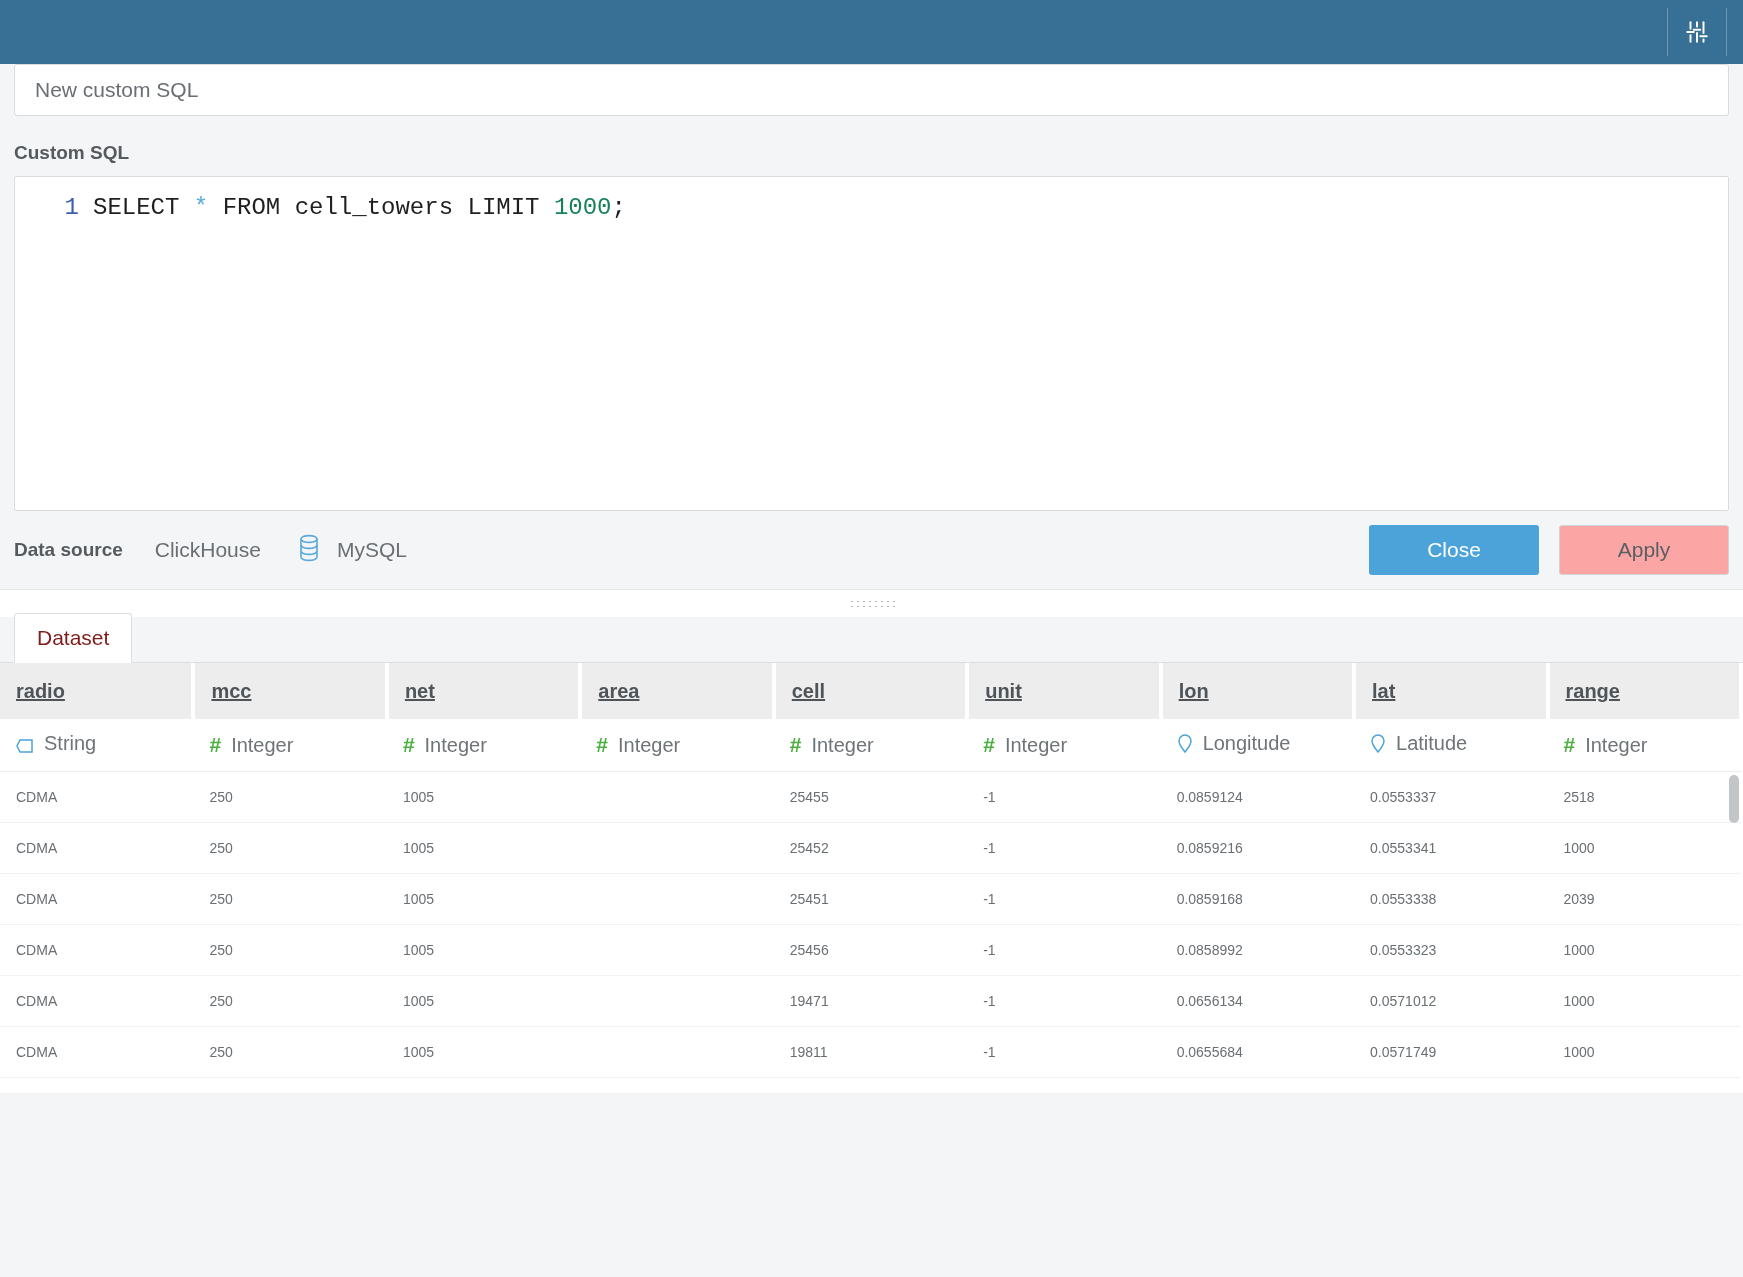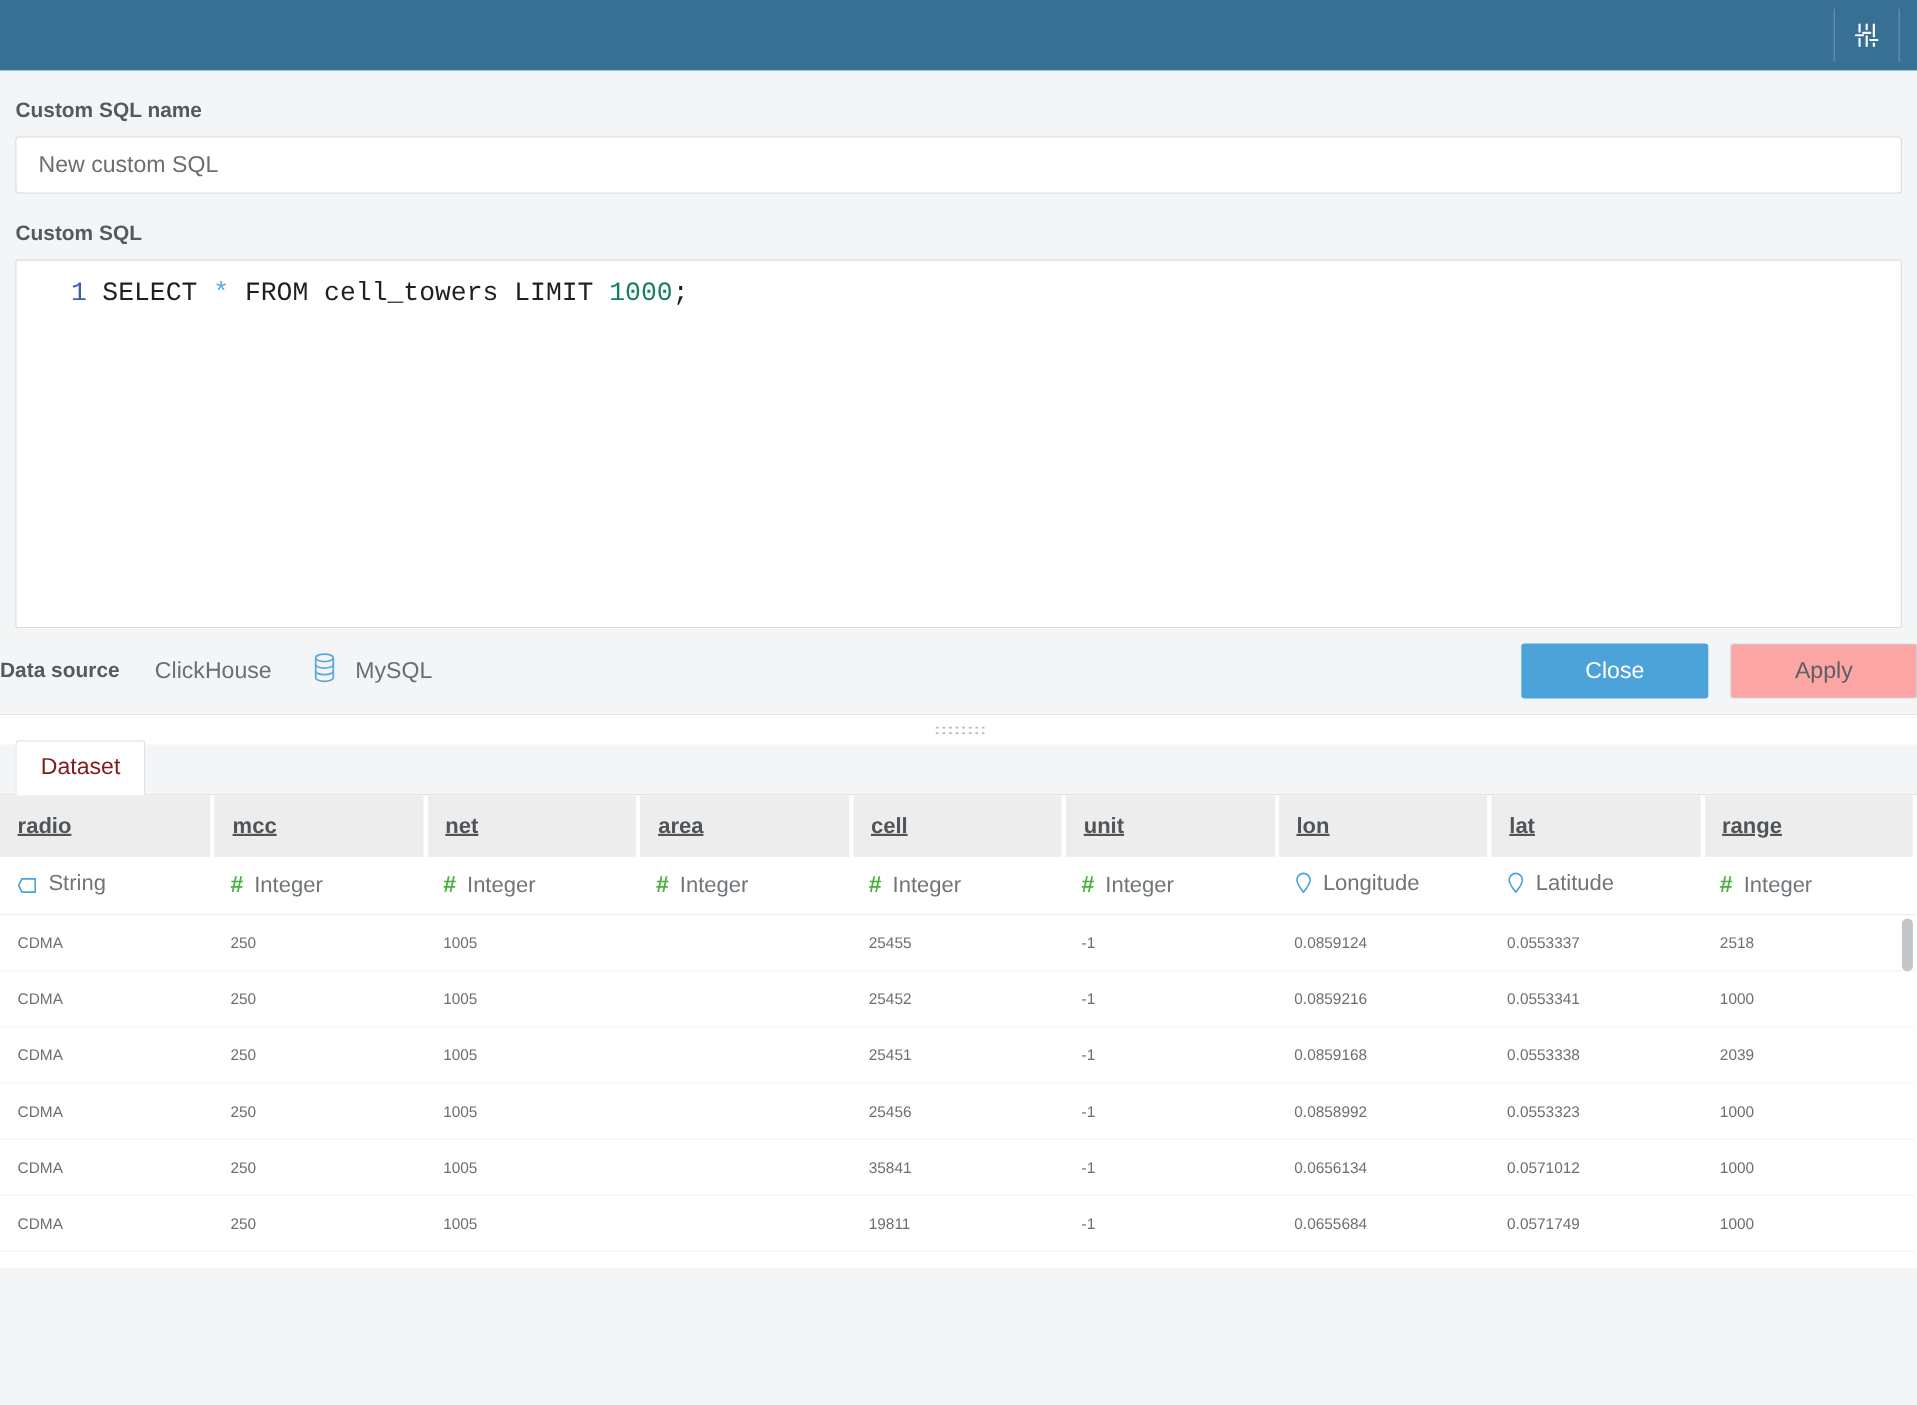--- a/index.html
+++ b/index.html
@@ -102,21 +102,21 @@
   }
   .code { color: #1f1f1f; white-space: pre; }
   .tok-star { color: #5aa9dd; }
   .tok-num { color: #17825a; }
 
   
   .ds-row {
     display: flex;
     align-items: center;
     height: 78px;
-    padding: 0 0;
+    padding: 0 14px;
     background: #f4f5f6;
   }
   .ds-label {
     font-size: 19px;
     font-weight: bold;
     color: #555a5e;
     margin-right: 32px;
   }
   .ds-item {
     font-size: 21px;
@@ -278,21 +278,20 @@
         <line x1="18" y1="3" x2="18" y2="13"></line>
         <line x1="18" y1="19" x2="18" y2="21"></line>
         <line x1="15" y1="16" x2="21" y2="16"></line>
       </svg>
     </span>
   </div>
   <div class="topbar-divider"></div>
 </div>
 
 <div class="panel">
-  <div class="field-label">Custom SQL name</div>
   <input class="name-input" type="text" placeholder="New custom SQL" style="">
   <div class="field-label">Custom SQL</div>
 
   <div class="sql-editor">
     <div class="sql-line">
       <span class="gutter">1</span>
       <span class="code"><span>SELECT </span><span class="tok-star">*</span><span> FROM cell_towers LIMIT </span><span class="tok-num">1000</span><span>;</span></span>
     </div>
   </div>
 </div>
@@ -412,21 +411,21 @@
           <td class="cell">-1</td>
           <td class="cell">0.0858992</td>
           <td class="cell">0.0553323</td>
           <td class="cell">1000</td>
         </tr>
         <tr>
           <td class="cell">CDMA</td>
           <td class="cell">250</td>
           <td class="cell">1005</td>
           <td class="cell"></td>
-          <td class="cell">35841</td>
+          <td class="cell">19471</td>
           <td class="cell">-1</td>
           <td class="cell">0.0656134</td>
           <td class="cell">0.0571012</td>
           <td class="cell">1000</td>
         </tr>
         <tr>
           <td class="cell">CDMA</td>
           <td class="cell">250</td>
           <td class="cell">1005</td>
           <td class="cell"></td>

